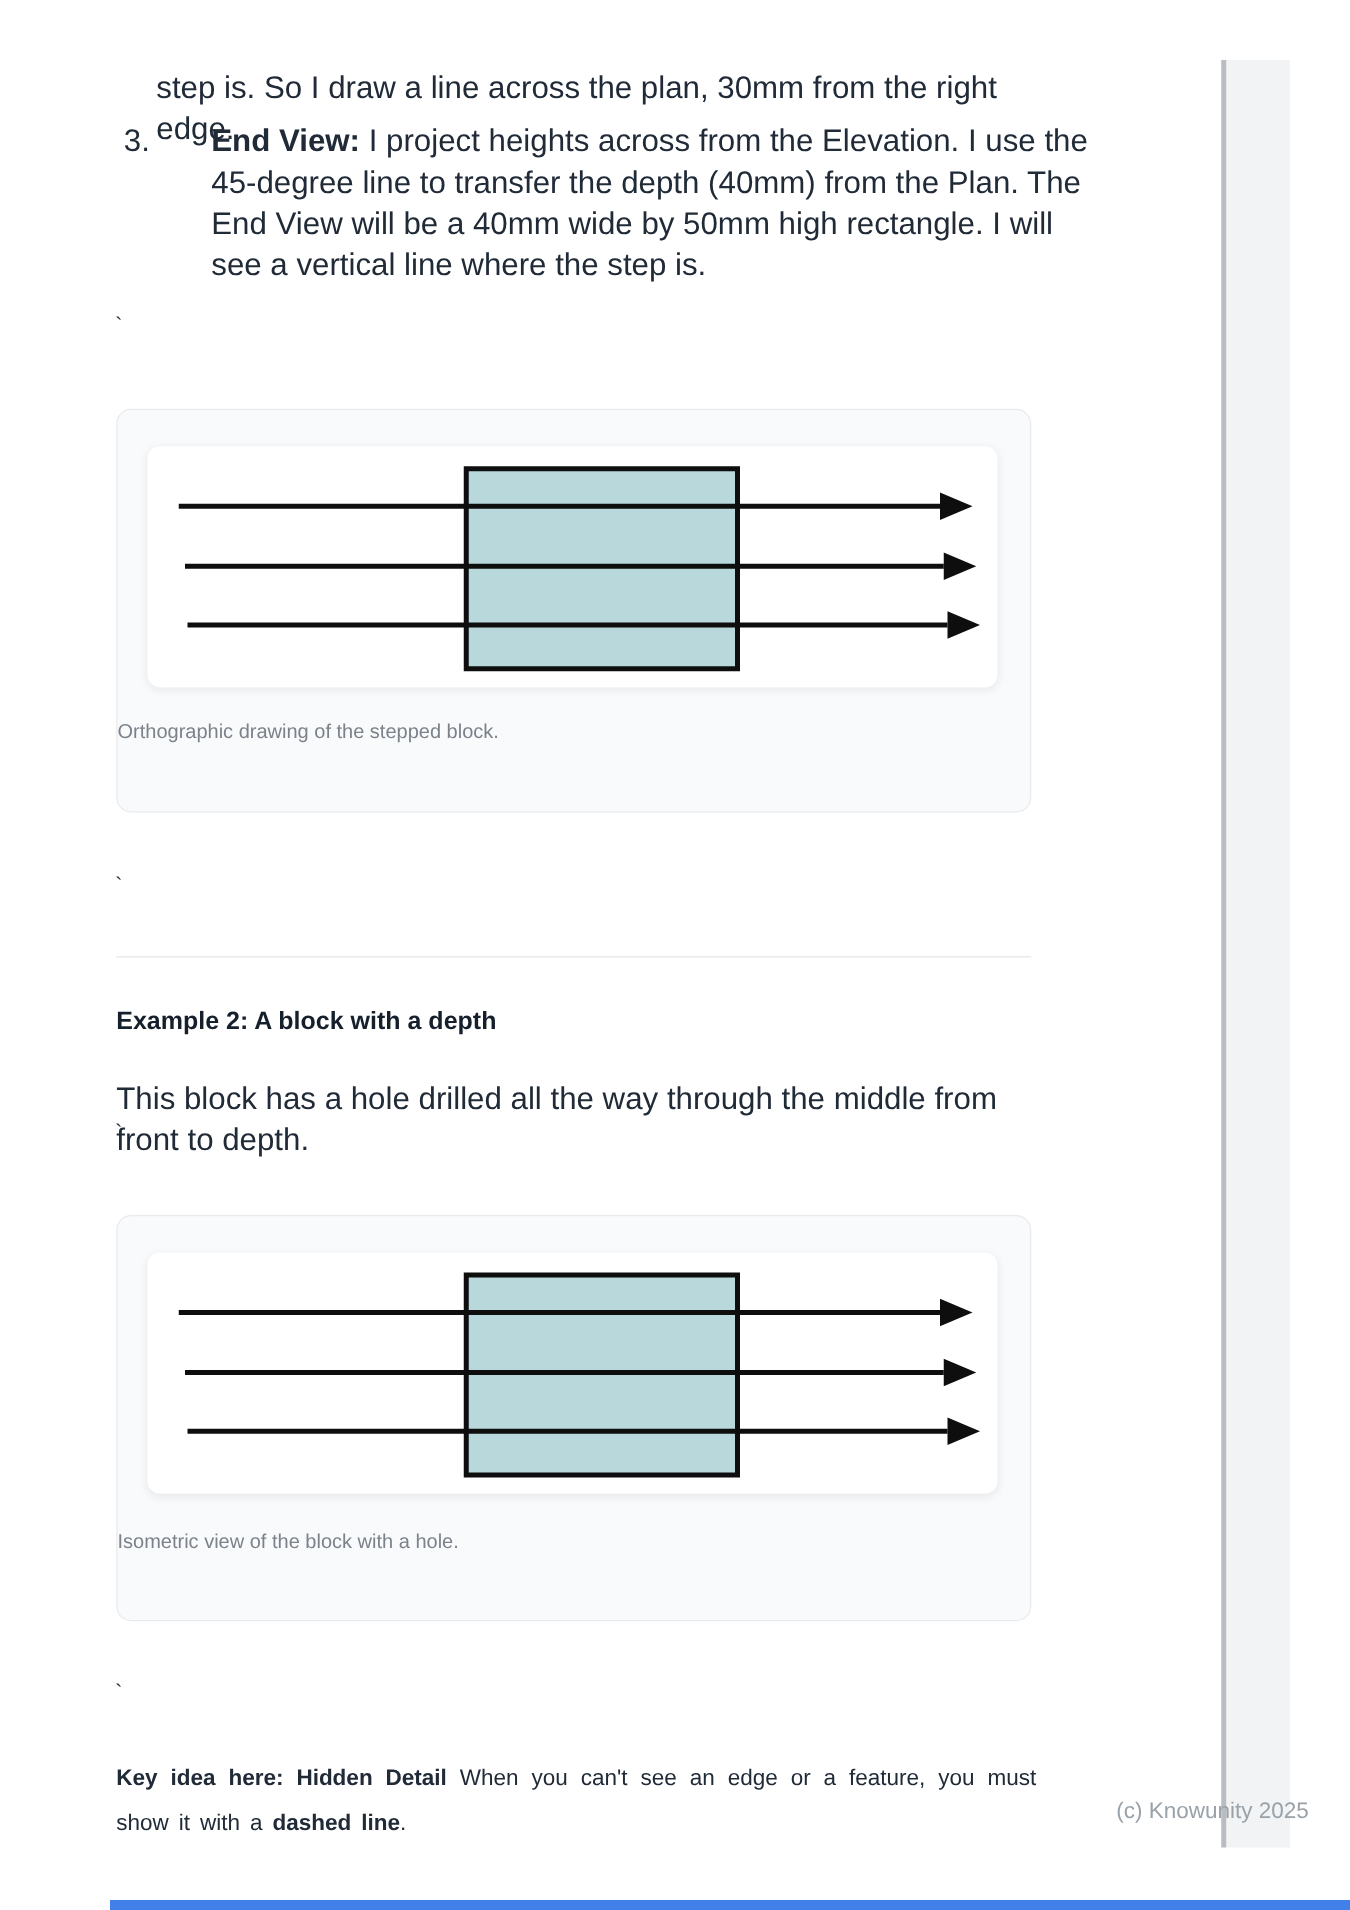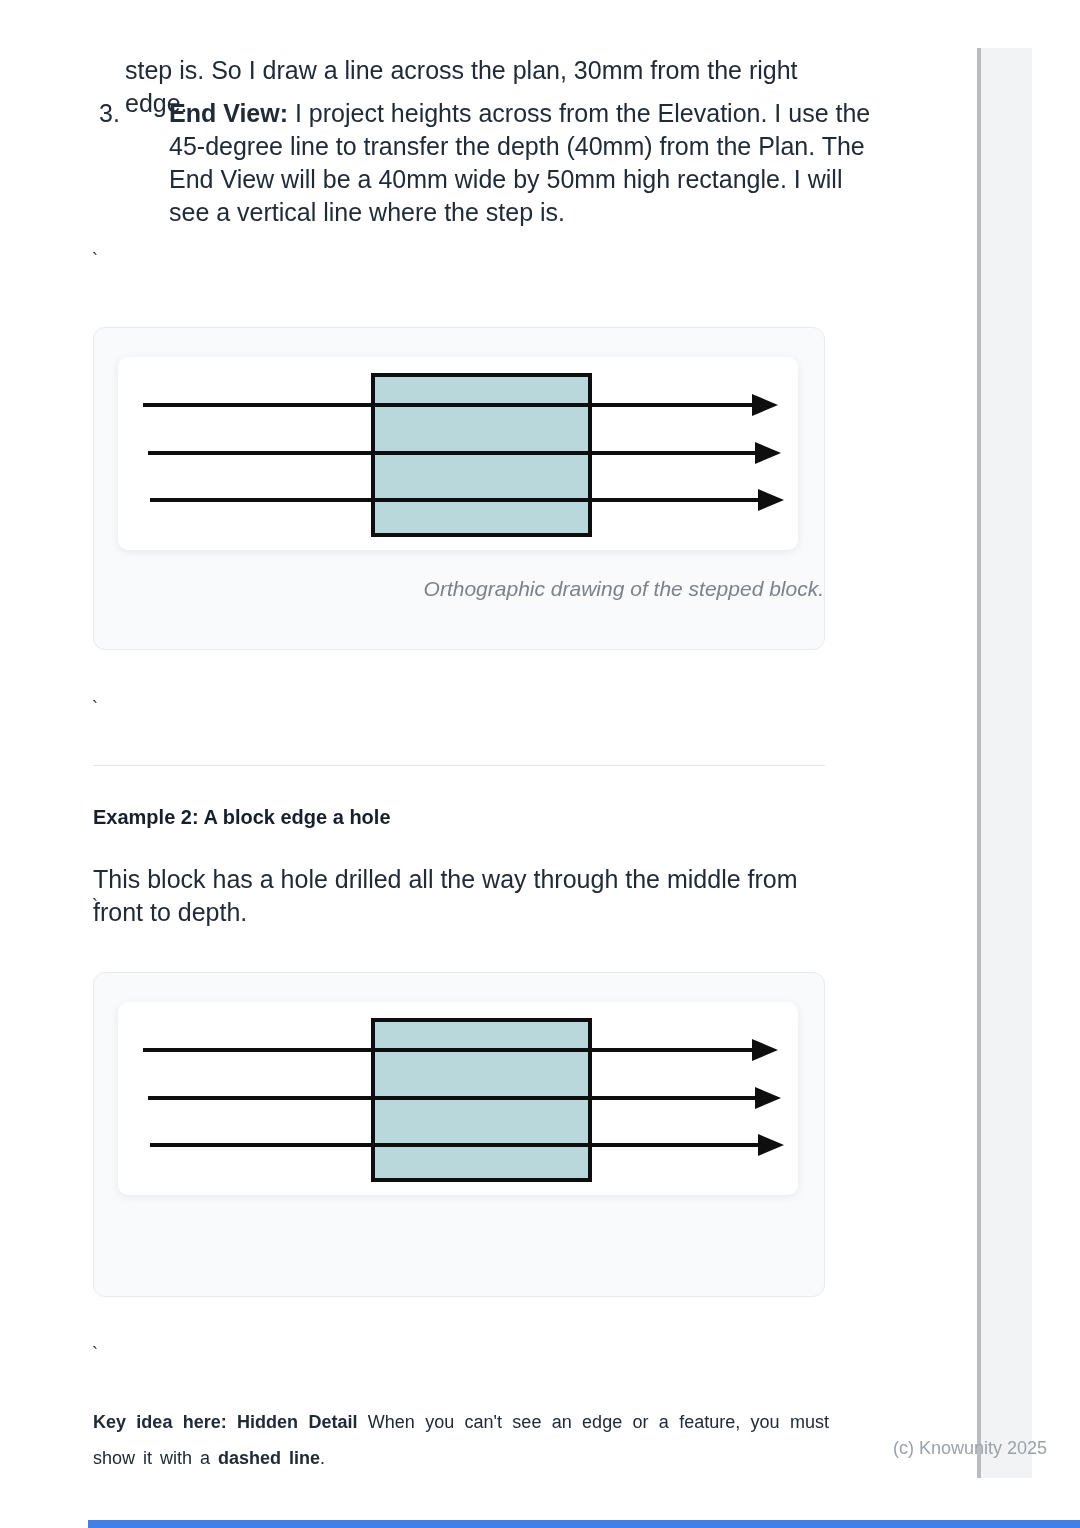--- a/index.html
+++ b/index.html
@@ -25,22 +25,22 @@
     left:93px;width:732px;height:323px;background:var(--card-bg);
     border:1px solid var(--card-border);border-radius:12px;box-sizing:border-box;
   }
   .figure-inner{
     position:absolute;left:24px;top:29px;width:680px;height:193px;
     background:#ffffff;border-radius:10px;
     box-shadow:0 2px 8px rgba(20,30,40,0.08);
   }
   .figure-inner svg{display:block;width:680px;height:193px;border-radius:10px;}
   .figure-caption{
-    position:absolute;left:0;width:730px;text-align:right;
-    font-style:italic;font-size:21px;color:var(--caption);
+    position:absolute;left:0;width:730px;text-align:left;
+    font-size:16px;color:var(--caption);
   }
   .cap1{top:249px;}
   .cap2{top:252px;}
   .divider{left:93px;top:765px;width:732px;height:1px;background:var(--divider);}
   .heading2{left:93px;top:806px;font-size:20px;font-weight:bold;color:var(--heading);}
   .para2{left:93px;top:863px;width:740px;}
   .key-para{
     left:93px;top:1404px;width:736px;font-size:18px;line-height:36px;
     text-align:justify;word-spacing:3px;color:var(--text);
   }
@@ -73,40 +73,41 @@
       </g>
     </svg>
   </div>
   <div class="figure-caption cap1">Orthographic drawing of the stepped block.</div>
 </div>
 
 <div class="abs tick" style="top:698px;">`</div>
 
 <div class="abs divider"></div>
 
-<div class="abs heading2">Example 2: A block edge a hole</div>
+<div class="abs heading2">Example 2: A block with a depth</div>
 
 <div class="abs body-text para2">This block has a hole drilled all the way through the middle from front to depth.</div>
 
 <div class="abs tick" style="top:896px;">`</div>
 
 <div class="abs figure-card" style="top:972px;height:325px;">
   <div class="figure-inner">
     <svg viewBox="0 0 680 193">
       <rect x="255" y="18" width="217" height="160" fill="var(--teal)" stroke="var(--ink)" stroke-width="4"></rect>
       <g stroke="var(--ink)" stroke-width="4" fill="var(--ink)">
         <line x1="25" y1="48" x2="634" y2="48"></line>
         <polygon points="634,37 634,59 660,48" stroke="none"></polygon>
         <line x1="30" y1="96" x2="637" y2="96"></line>
         <polygon points="637,85 637,107 663,96" stroke="none"></polygon>
         <line x1="32" y1="143" x2="640" y2="143"></line>
         <polygon points="640,132 640,154 666,143" stroke="none"></polygon>
       </g>
     </svg>
   </div>
+  <div class="figure-caption cap2">Isometric view of the block with a hole.</div>
 </div>
 
 <div class="abs tick" style="top:1344px;">`</div>
 
 <div class="abs key-para"><b>Key idea here: Hidden Detail</b><span> When you can't see an edge or a feature, you must show it with a </span><b>dashed line</b><span>.</span></div>
 
 <div class="abs footer-copy">(c) Knowunity 2025</div>
 
 <div class="abs rail-bar"></div>
 <div class="abs rail-panel"></div>

